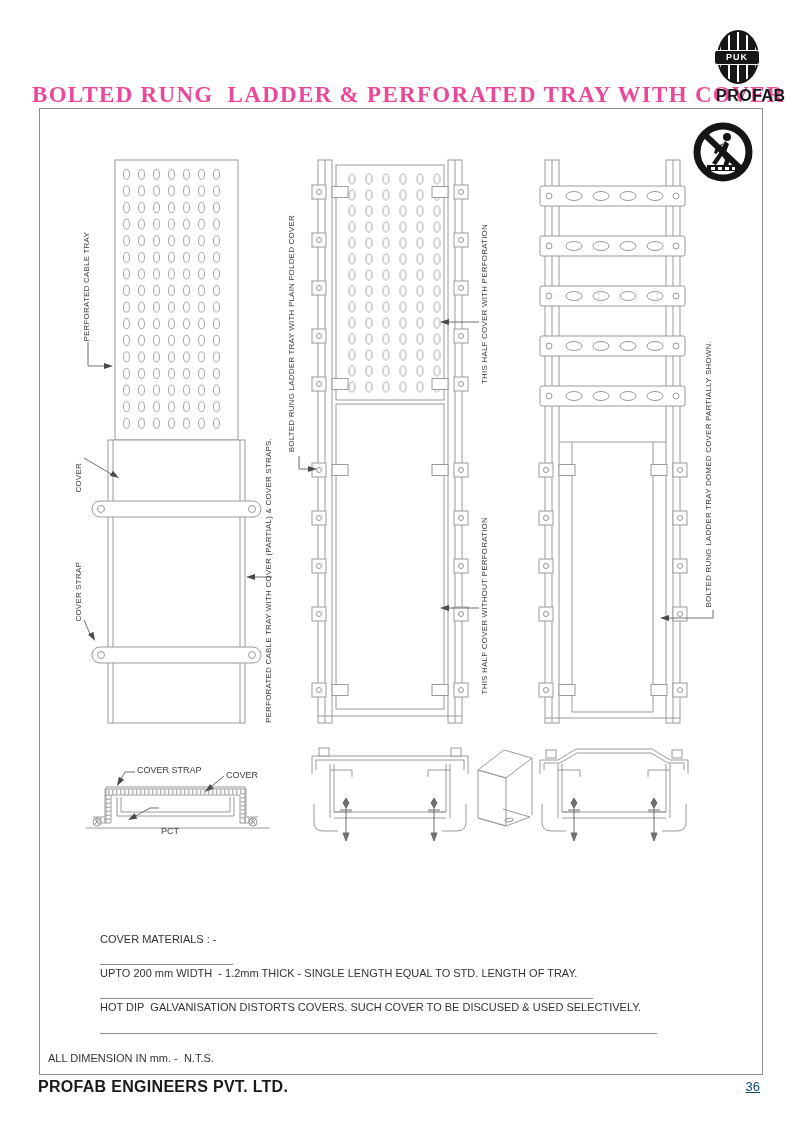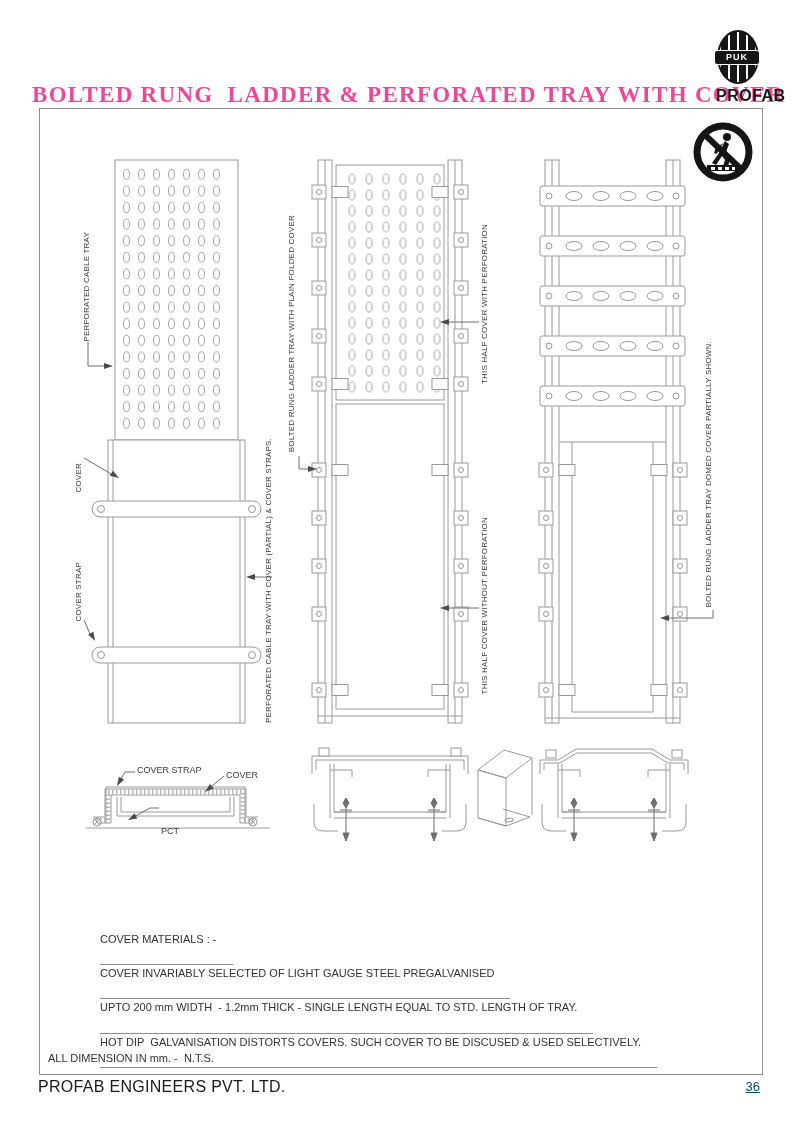--- a/index.html
+++ b/index.html
@@ -22,21 +22,21 @@
   
   .vlabel{position:absolute;writing-mode:vertical-rl;transform:rotate(180deg);
           font-size:8px;letter-spacing:0.2px;color:#3b3b3b;white-space:nowrap;}
   .hlabel{position:absolute;font-size:9px;color:#3b3b3b;white-space:nowrap;}
   
   .notes{position:absolute;left:100px;top:931px;font-size:11px;color:#333;line-height:17.2px;}
   .notes .nline span{display:inline-block;border-bottom:1px solid #8e8e8e;padding-right:16px;
                      padding-bottom:16px;white-space:pre;}
   .dim-note{position:absolute;left:48px;top:1052px;font-size:11px;color:#333;white-space:pre;}
   
-  .company{position:absolute;left:38px;top:1078px;font-size:16px;font-weight:normal;color:#1a1a1a;
+  .company{position:absolute;left:38px;top:1078px;font-size:16px;font-weight:bold;color:#1a1a1a;
            letter-spacing:0.3px;}
   .pageno{position:absolute;right:40px;top:1079px;font-size:13px;color:#0c4a6e;text-decoration:underline;}
   svg.art{position:absolute;left:0;top:0;}
 </style>
 </head>
 <body>
 
 <div id="page">
 
   <div class="title">BOLTED RUNG  LADDER &amp; PERFORATED TRAY WITH COVER</div>
@@ -278,21 +278,20 @@
   <div class="vlabel" style="left:480px;bottom:747px;">THIS HALF COVER WITH PERFORATION</div>
   <div class="vlabel" style="left:480px;bottom:437px;">THIS HALF COVER WITHOUT PERFORATION</div>
   <div class="vlabel" style="left:704px;bottom:523px;">BOLTED RUNG LADDER TRAY DOMED COVER PARTIALLY SHOWN.</div>
 
   <div class="hlabel" style="left:137px;top:765px;">COVER STRAP</div>
   <div class="hlabel" style="left:226px;top:770px;">COVER</div>
   <div class="hlabel" style="left:161px;top:826px;">PCT</div>
 
   <div class="notes">
     <div class="nline"><span>COVER MATERIALS : -</span></div>
-    <div class="nline"><span>COVER INVARIABLY SELECTED OF LIGHT GAUGE STEEL PREGALVANISED</span></div>
     <div class="nline"><span>UPTO 200 mm WIDTH  - 1.2mm THICK - SINGLE LENGTH EQUAL TO STD. LENGTH OF TRAY.</span></div>
     <div class="nline"><span>HOT DIP  GALVANISATION DISTORTS COVERS. SUCH COVER TO BE DISCUSED &amp; USED SELECTIVELY.</span></div>
   </div>
 
   <div class="dim-note">ALL DIMENSION IN mm. -  N.T.S.</div>
 
   <div class="company">PROFAB ENGINEERS PVT. LTD.</div>
   <div class="pageno">36</div>
 
 </div>

